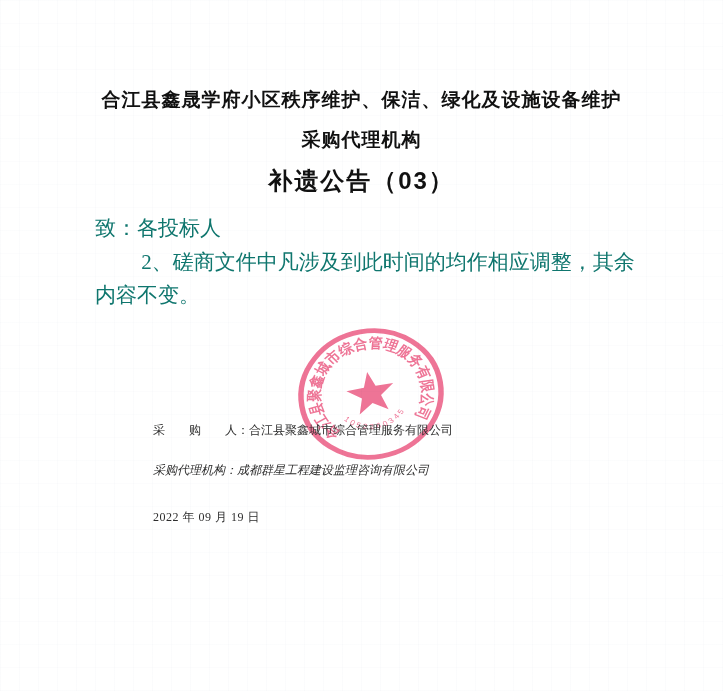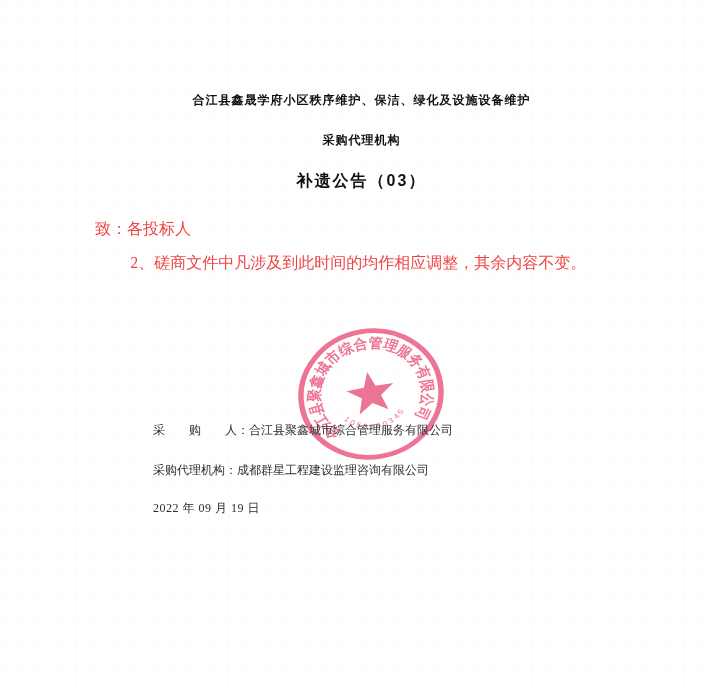--- a/index.html
+++ b/index.html
@@ -28,41 +28,41 @@
 
   .title-block {
     position: absolute;
     left: 0; right: 0;
     top: 80px;
     text-align: center;
     font-family: "Liberation Sans", "DejaVu Sans", sans-serif;
     color: #111111;
   }
   .title-line1, .title-line2 {
-    font-size: 12px;
+    font-size: 19px;
     font-weight: 700;
     letter-spacing: 1px;
     line-height: 40px;
   }
   .title-line3 {
-    font-size: 16px;
+    font-size: 24px;
     font-weight: 700;
     letter-spacing: 2px;
     line-height: 40px;
     margin-top: 1px;
   }
 
   .body-block {
     position: absolute;
     left: 95px;
     top: 212px;
     width: 556px;
-    font-size: 16px;
+    font-size: 21px;
     line-height: 33px;
-    color: #ef4444;
+    color: #0f766e;
   }
   .salutation { margin-bottom: 0; }
   .para { text-indent: 2.2em; }
   .para-2 { margin-top: 1px; }
   .u {
     text-decoration: underline;
     text-underline-offset: 3px;
     white-space: pre;
   }
 
@@ -80,21 +80,21 @@
 
   .footer-block {
     position: absolute;
     left: 153px;
     top: 420px;
     font-size: 12px;
     color: #2d2d2d;
   }
   .footer-line { line-height: 20px; white-space: pre; }
   .footer-line.purchaser { margin-bottom: 20px; }
-  .footer-line.agency { margin-bottom: 18px; }
+  .footer-line.agency { margin-bottom: 27px; font-style: italic; }
   .footer-line.doc-date { letter-spacing: 0.5px; }
 </style>
 </head>
 <body>
 
 <div class="page">
 
   <div class="title-block">
     <div class="title-line1">合江县鑫晟学府小区秩序维护、保洁、绿化及设施设备维护</div>
     <div class="title-line2">采购代理机构</div>

